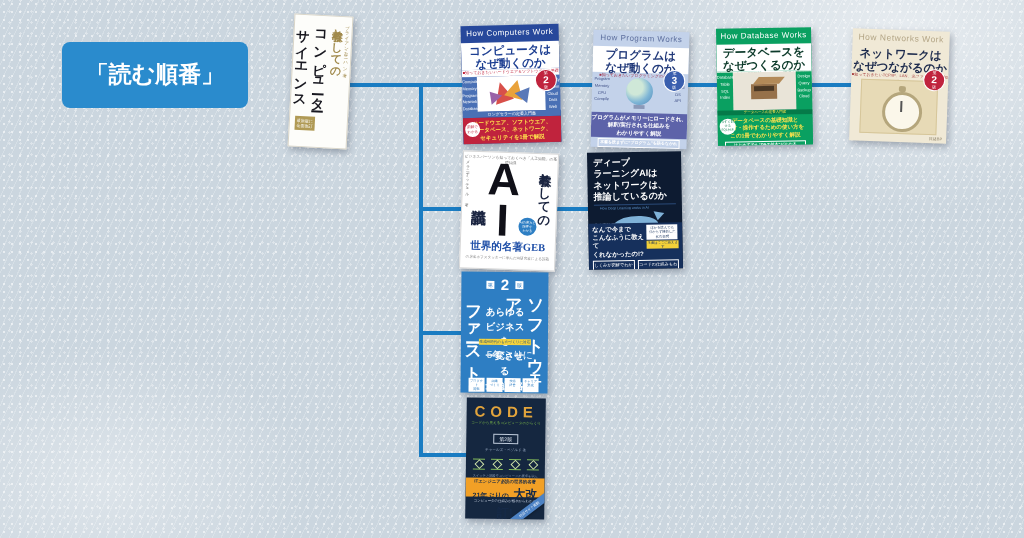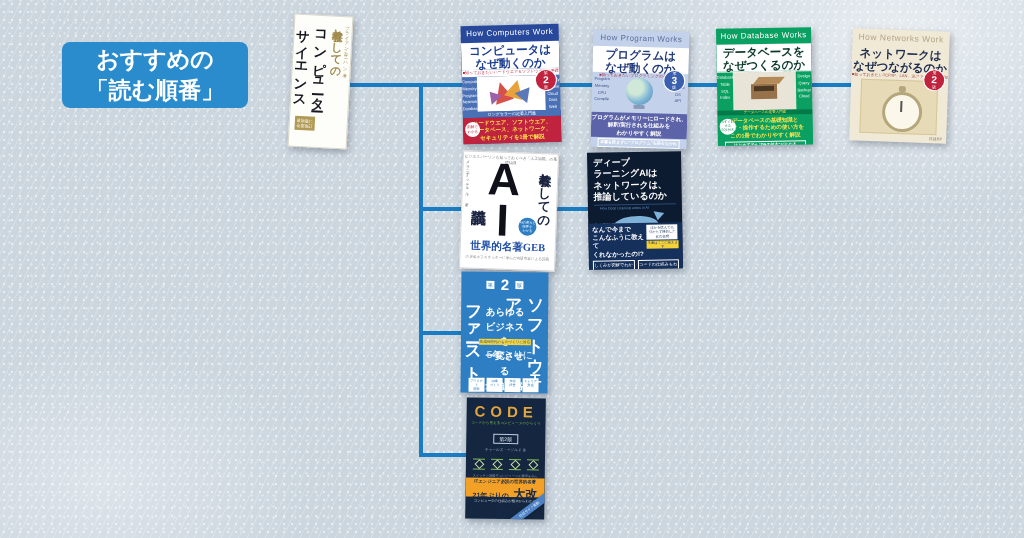--- a/index.html
+++ b/index.html
@@ -168,21 +168,20 @@
 
 <div class="stage">
 
   <div class="ln" style="left:346px;top:83px;width:506px;height:4px;"></div>
   <div class="ln" style="left:419px;top:83px;width:4px;height:374px;"></div>
   <div class="ln" style="left:419px;top:207px;width:172px;height:4px;"></div>
   <div class="ln" style="left:419px;top:331px;width:46px;height:4px;"></div>
   <div class="ln" style="left:419px;top:453px;width:50px;height:4px;"></div>
 
   <div class="label">
-    <div>おすすめの</div>
     <div>「読む順番」</div>
   </div>
 
   <div class="book b1">
     <div class="b1-cols">
       <div class="b1-author">ブライアン・カーニハン 著</div>
       <div class="b1-series">教養としての</div>
       <div class="b1-t">コンピューター</div>
       <div class="b1-t">サイエンス</div>
       <div class="b1-c">

